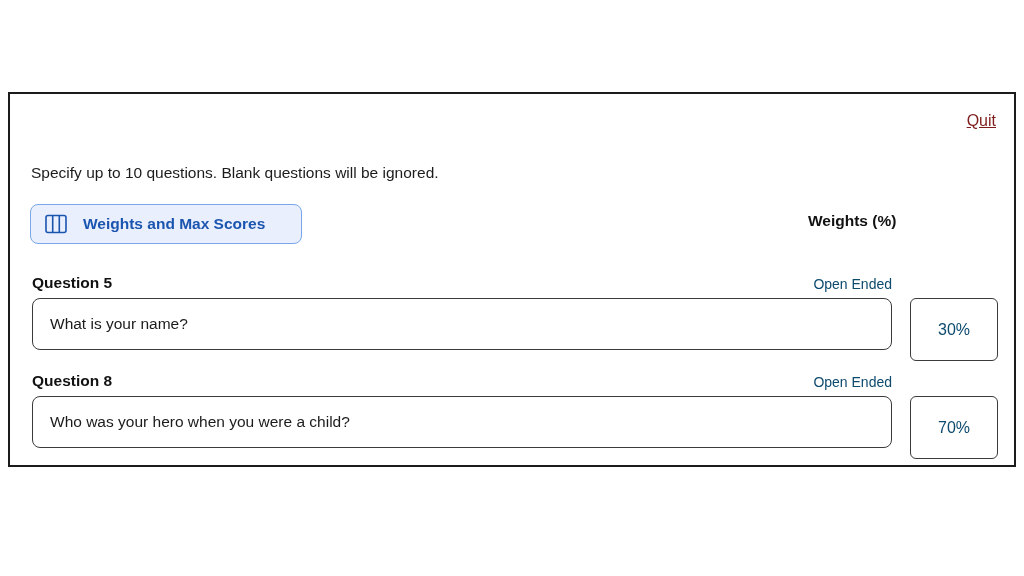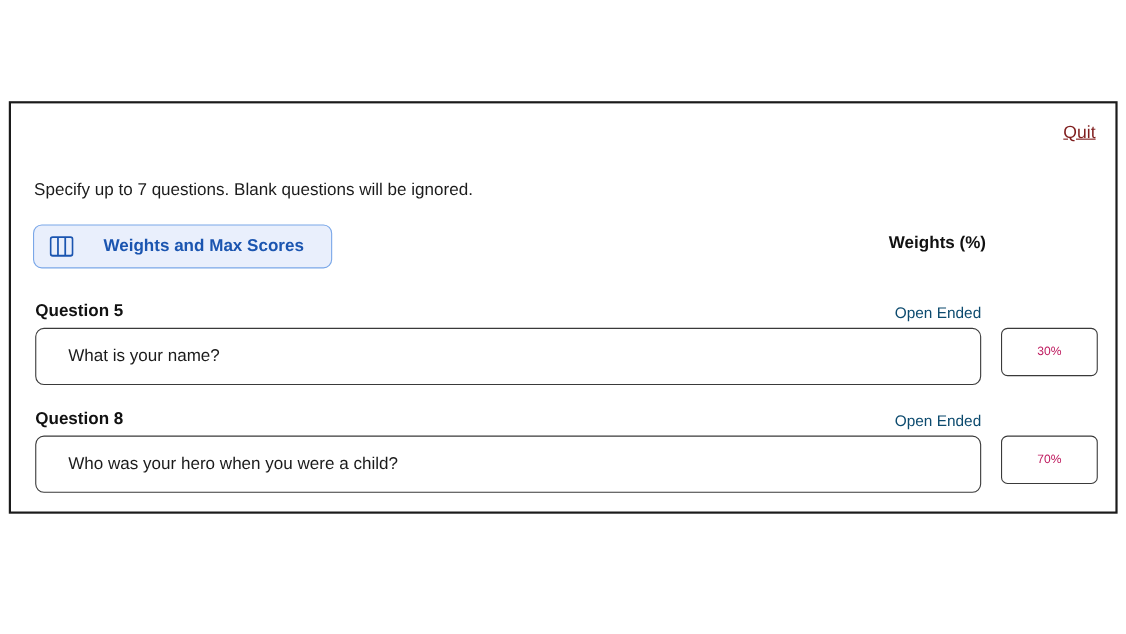--- a/index.html
+++ b/index.html
@@ -70,21 +70,21 @@
     position: absolute;
     left: 20px;
     top: 110px;
     width: 272px;
     height: 40px;
     border: 1px solid #7aa7e8;
     border-radius: 8px;
     background: #e9effc;
     display: flex;
     align-items: center;
-    gap: 27px;
+    gap: 16px;
     padding: 0 14px;
     box-sizing: border-box;
     cursor: pointer;
   }
 
   .weights-tab .label {
     font-size: 15.5px;
     font-weight: bold;
     color: #1b55b0;
     white-space: nowrap;
@@ -153,53 +153,53 @@
     top: 24px;
     width: 860px;
     height: 52px;
     border: 1px solid #3a3a3a;
     border-radius: 8px;
     background: #ffffff;
     box-sizing: border-box;
     font-family: "Liberation Sans", sans-serif;
     font-size: 15.5px;
     color: #1b1b1b;
-    padding: 0 29px;
+    padding: 0 17px;
     outline: none;
   }
 
   .q-weight {
     position: absolute;
     left: 880px;
     top: 24px;
     width: 88px;
-    height: 44px;
+    height: 63px;
     border: 1px solid #3a3a3a;
     border-radius: 6px;
     background: #ffffff;
     box-sizing: border-box;
     font-family: "Liberation Sans", sans-serif;
-    font-size: 11px;
-    color: #be185d;
+    font-size: 16px;
+    color: #0c4a6e;
     text-align: center;
     outline: none;
   }
 </style>
 </head>
 <body>
 
 <div class="screen">
 
   <div class="panel">
     <div class="panel-inner">
 
 
       <a class="quit-link">Quit</a>
 
-      <div class="subtitle">Specify up to 7 questions. Blank questions will be ignored.</div>
+      <div class="subtitle">Specify up to 10 questions. Blank questions will be ignored.</div>
 
       <div class="weights-tab">
         <span class="columns-icon">
           <svg width="22" height="20" viewBox="0 0 22 20" aria-hidden="true">
             <rect x="1" y="1.5" width="20" height="17" rx="2" fill="none" stroke="#1b55b0" stroke-width="1.6"></rect>
             <line x1="7.7" y1="1.5" x2="7.7" y2="18.5" stroke="#1b55b0" stroke-width="1.6"></line>
             <line x1="14.3" y1="1.5" x2="14.3" y2="18.5" stroke="#1b55b0" stroke-width="1.6"></line>
           </svg>
         </span>
         <span class="label">Weights and Max Scores</span>

